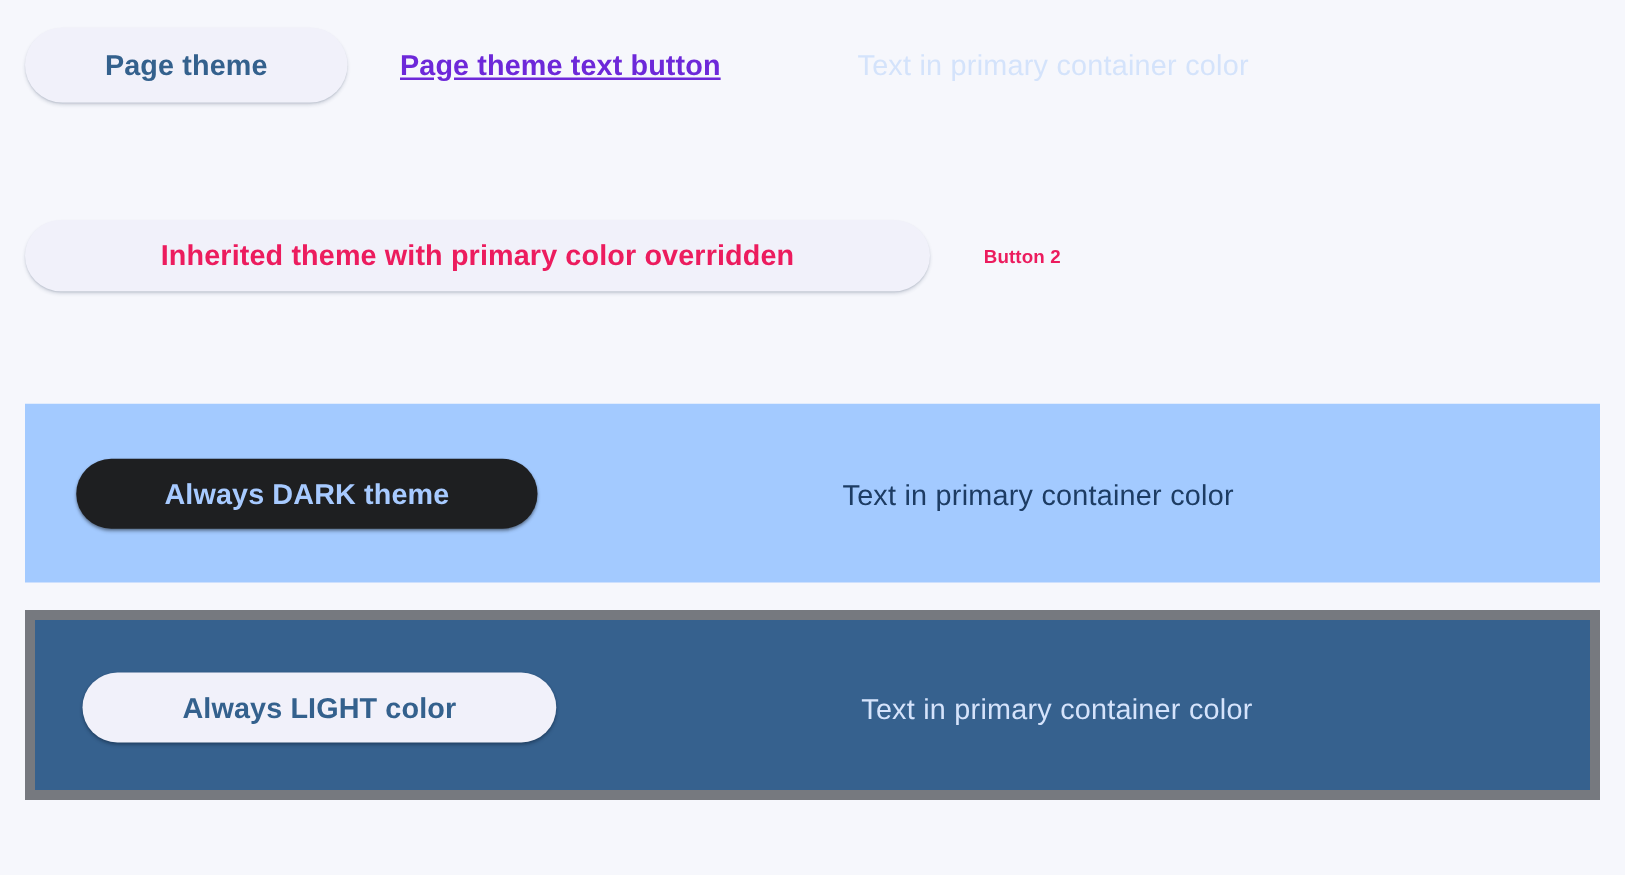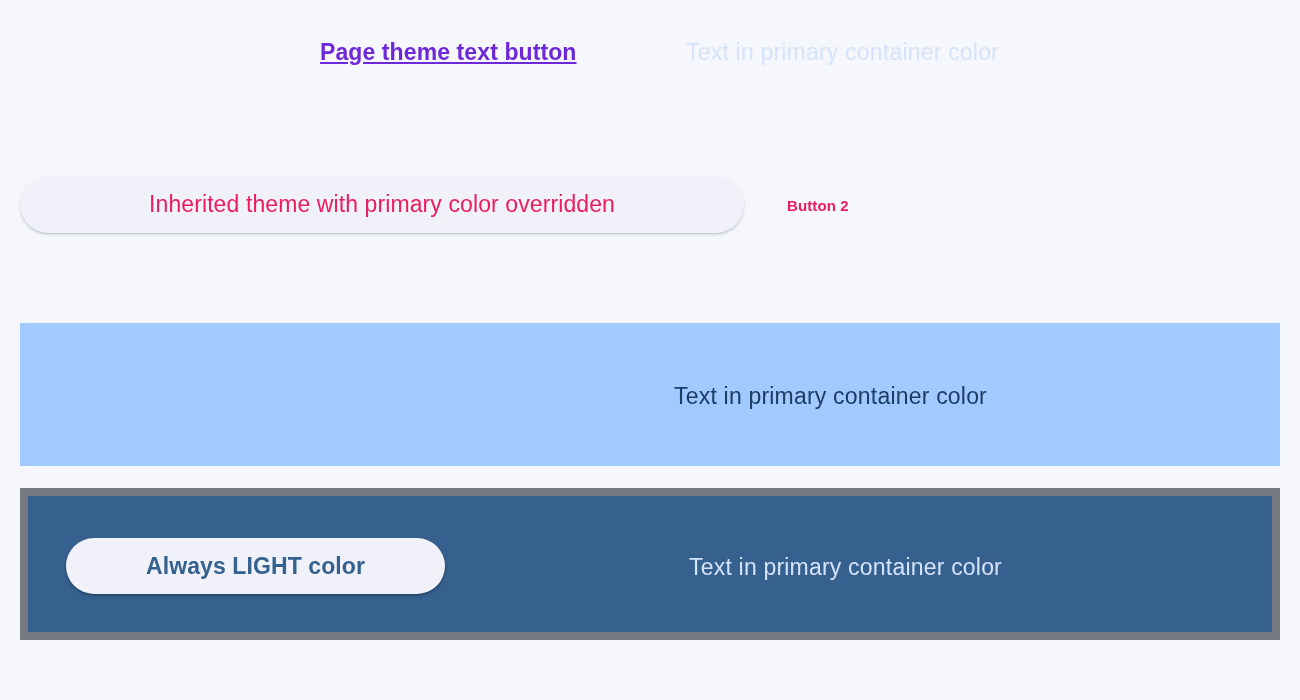--- a/index.html
+++ b/index.html
@@ -94,21 +94,21 @@
   
   .row2-btn {
     position: absolute;
     left: 20px;
     top: 176px;
     width: 724px;
     height: 57px;
     background: #f1f1fa;
     color: #ec1c5e;
     font-size: 23px;
-    font-weight: normal;
+    font-weight: bold;
     letter-spacing: .1px;
     box-shadow: 0 2px 3px rgba(30, 50, 80, .16),
                 0 1px 1px rgba(30, 50, 80, .10);
   }
 
   .row2-textbtn {
     position: absolute;
     left: 773px;
     top: 186px;
     height: 38px;
@@ -198,30 +198,32 @@
     font-size: 23px;
     font-weight: normal;
     letter-spacing: .2px;
   }
 </style>
 </head>
 <body>
 
 <div class="page">
 
+  <button class="pill row1-btn">Page theme</button>
 
   <button class="text-btn row1-textbtn">Page theme text button</button>
 
   <span class="static-text row1-faint">Text in primary container color</span>
 
   <button class="pill row2-btn">Inherited theme with primary color overridden</button>
 
   <button class="text-btn row2-textbtn">Button 2</button>
 
   <div class="dark-container">
+    <button class="pill dark-btn">Always DARK theme</button>
     <span class="static-text dark-text">Text in primary container color</span>
   </div>
 
   <div class="light-outer">
     <div class="light-container">
       <button class="pill light-btn">Always LIGHT color</button>
       <span class="static-text light-text">Text in primary container color</span>
     </div>
   </div>
 

